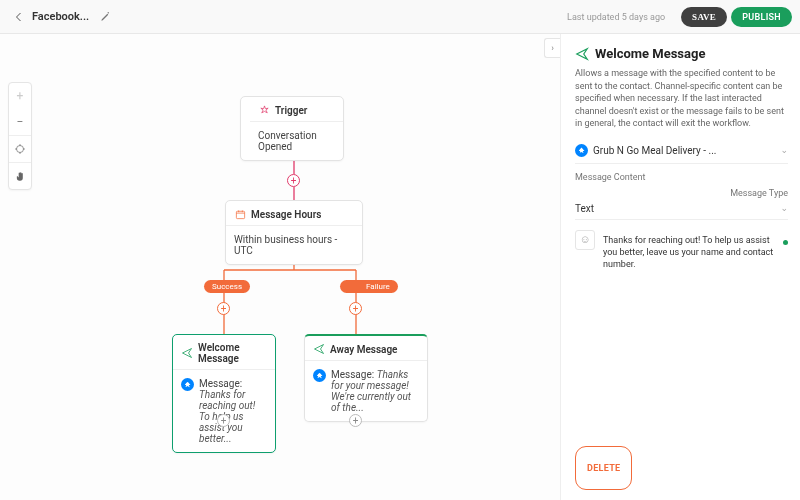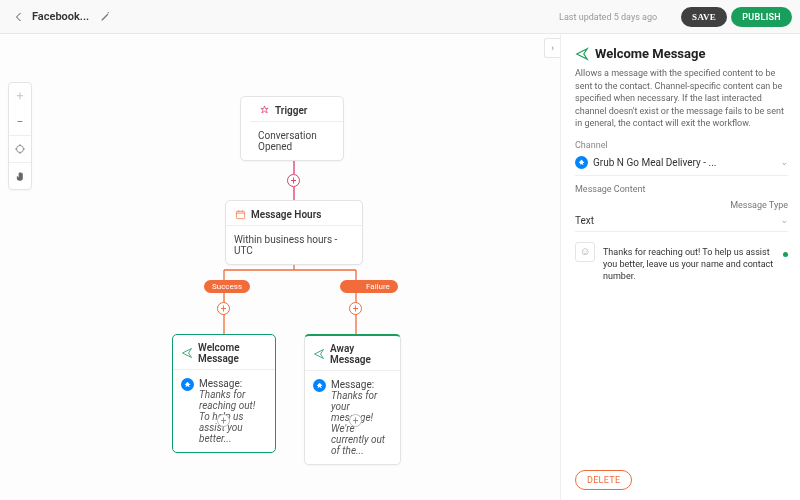--- a/index.html
+++ b/index.html
@@ -4,21 +4,21 @@
 <style>
 * { box-sizing: border-box; margin: 0; padding: 0; font-family: -apple-system, BlinkMacSystemFont, "Segoe UI", Roboto, sans-serif; }
 html, body { width: 800px; height: 500px; overflow: hidden; background: #f5f5f5; }
 
 
 .topbar { height: 34px; display: flex; align-items: center; padding: 0 8px; background: #f9f9f9; border-bottom: 1px solid #e8e8e8; }
 .topbar .back { width: 22px; height: 22px; display: flex; align-items: center; justify-content: center; cursor: pointer; }
 .topbar .title { font-size: 11px; font-weight: 600; margin-left: 2px; color: #333; }
 .topbar .edit { width: 20px; height: 20px; margin-left: 6px; display: flex; align-items: center; justify-content: center; cursor: pointer; }
 .topbar .spacer { flex: 1; }
-.topbar .updated { font-size: 9px; color: #999; margin-right: 20px; }
+.topbar .updated { font-size: 9px; color: #999; margin-right: 12px; }
 .topbar .btn { font-size: 9px; font-weight: 600; padding: 5px 11px; border-radius: 11px; border: none; cursor: pointer; margin-left: 4px; letter-spacing: 0.3px; }
 .topbar .btn.save { background: #404040; color: #fff; font-family: Liberation Serif, serif; }
 .topbar .btn.publish { background: #1a9e5c; color: #fff; }
 
 .main { display: flex; height: 466px; }
 
 
 .vtools { position: absolute; left: 8px; top: 48px; width: 24px; background: #fff; border: 1px solid #e5e5e5; border-radius: 4px; box-shadow: 0 1px 2px rgba(0,0,0,0.04); }
 .vtools .t { height: 26px; display: flex; align-items: center; justify-content: center; font-size: 12px; color: #777; cursor: pointer; }
 .vtools .t.disabled { color: #ccc; }
@@ -62,21 +62,21 @@
 .panel .lbl { font-size: 9px; color: #888; margin-bottom: 2px; }
 .panel .lbl2 { font-size: 9px; color: #777; margin-top: 8px; margin-bottom: 2px; }
 .panel .chan { display: flex; align-items: center; gap: 5px; padding: 4px 0 6px; border-bottom: 1px solid #eee; font-size: 10px; color: #333; cursor: pointer; }
 .panel .chan .chev { margin-left: auto; color: #aaa; font-size: 9px; }
 .panel .sel { display: flex; align-items: center; justify-content: space-between; padding: 3px 0 5px; border-bottom: 1px solid #eee; font-size: 10px; color: #333; cursor: pointer; }
 .panel .sel .chev { color: #aaa; font-size: 9px; }
 .panel .msgbox { margin-top: 10px; display: flex; gap: 6px; align-items: flex-start; }
 .panel .emoji { width: 20px; height: 20px; border: 1px solid #e5e5e5; border-radius: 3px; display: flex; align-items: center; justify-content: center; font-size: 11px; color: #aaa; cursor: pointer; flex-shrink: 0; }
 .panel .txt { flex: 1; font-size: 9px; line-height: 1.35; color: #333; padding: 4px 10px 4px 2px; position: relative; }
 .panel .txt .dot { position: absolute; right: 0; top: 10px; width: 5px; height: 5px; border-radius: 50%; background: #1a9e5c; }
-.panel .del { margin-top: auto; align-self: flex-start; font-size: 9px; font-weight: 400; color: #f26b3a; background: #fff; border: 1px solid #f26b3a; border-radius: 11px; padding: 4px 11px; cursor: pointer; letter-spacing: 0.3px; }
+.panel .del { margin-top: auto; align-self: flex-start; font-size: 9px; font-weight: 700; color: #f26b3a; background: #fff; border: 1px solid #f26b3a; border-radius: 11px; padding: 16px 11px; cursor: pointer; letter-spacing: 0.3px; }
 
 .send-ic { display: inline-flex; width: 14px; height: 14px; }
 </style>
 </head>
 <body>
 
 <div class="topbar">
   <div class="back">
     <svg width="12" height="12" viewBox="0 0 24 24">
         <path d="M15 4l-8 8 8 8" fill="none" stroke="#555" stroke-width="2"></path>
@@ -186,21 +186,21 @@
       <hr>
       <div class="body" style="display:flex; gap:5px;">
         <span class="fb-ic"></span>
         <span>
           <span>Message:</span>
           <span class="msg">Thanks for reaching out! To help us assist you better...</span>
         </span>
       </div>
     </div>
 
-    <div class="node node2" style="left:304px; top:300px; width:97px;">
+    <div class="node node2" style="left:304px; top:300px; width:124px;">
       <div class="head">
         <span class="ic send-ic">
           <svg width="12" height="12" viewBox="0 0 24 24">
               <path d="M3 12l18-9-6 9 6 9z" fill="none" stroke="#1a9e5c" stroke-width="1.6"></path>
             </svg>
         </span>
         <span>Away Message</span>
       </div>
       <hr>
       <div class="body" style="display:flex; gap:5px;">
@@ -221,21 +221,20 @@
     <h2>
       <span class="send-ic">
         <svg width="14" height="14" viewBox="0 0 24 24">
             <path d="M3 12l18-9-6 9 6 9z" fill="none" stroke="#1a9e5c" stroke-width="2"></path>
           </svg>
       </span>
       <span>Welcome Message</span>
     </h2>
     <div class="desc">Allows a message with the specified content to be sent to the contact. Channel-specific content can be specified when necessary. If the last interacted channel doesn't exist or the message fails to be sent in general, the contact will exit the workflow.</div>
 
-    <div class="lbl">Channel</div>
     <div class="chan">
       <span class="fb-ic"></span>
       <span>Grub N Go Meal Delivery - ...</span>
       <span class="chev">⌄</span>
     </div>
 
     <div class="lbl2">Message Content</div>
     <div class="lbl2" style="margin-top:4px;text-align:right;">Message Type</div>
     <div class="sel">
       <span>Text</span>

